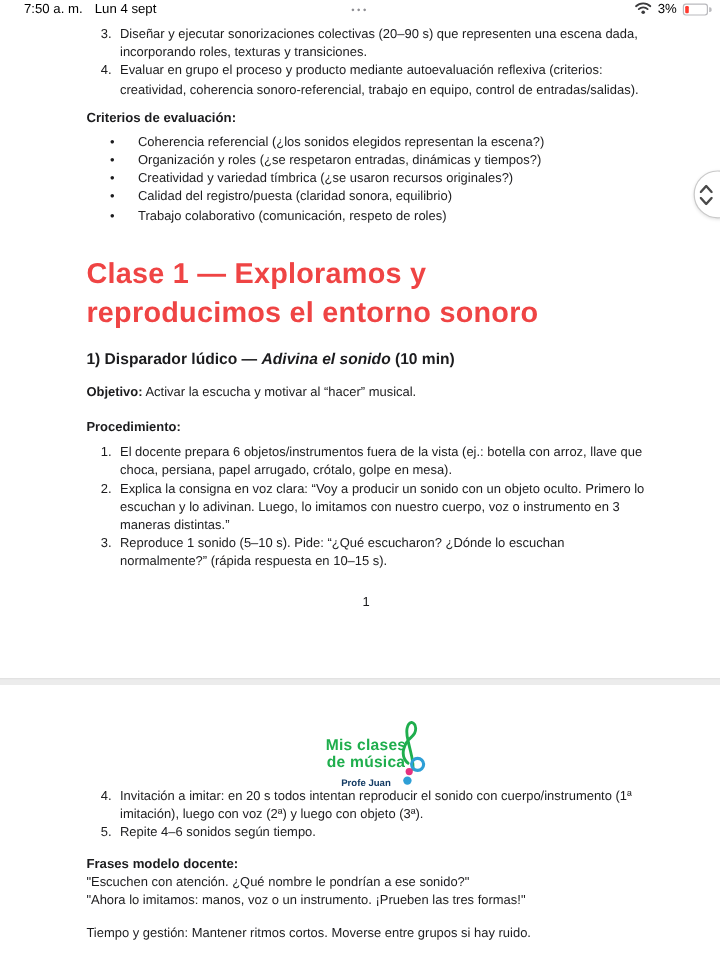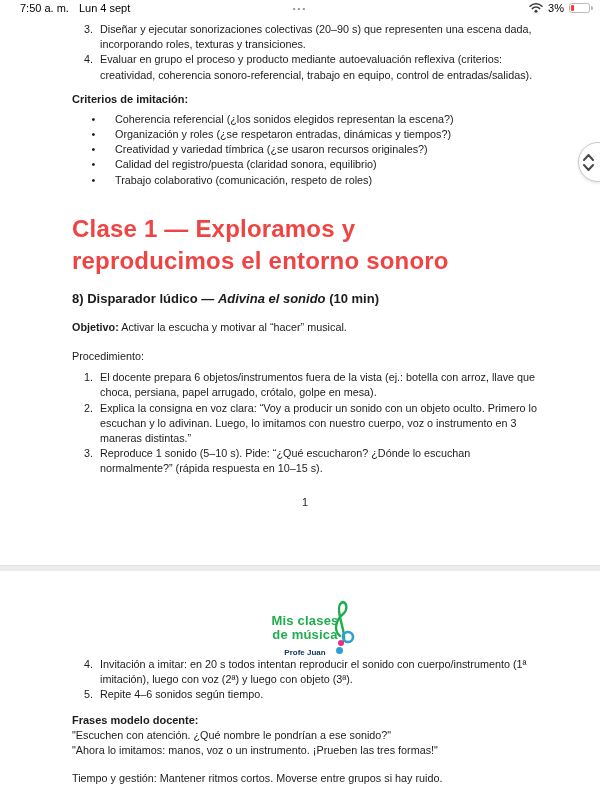--- a/index.html
+++ b/index.html
@@ -45,21 +45,21 @@
   .bullet-text { flex:1; }
 
   #main-heading {
     margin-top:25px; font-size:24px; font-weight:bold; line-height:32px;
     color:#ef4444; max-width:440px; letter-spacing:0.2px;
   }
   #section-heading { margin-top:13px; font-size:13px; font-weight:bold; line-height:18px; }
   #section-heading .it { font-style:italic; }
 
   .para { margin-top:12px; }
-  .para2 { margin-top:14px; }
+  .para2 { margin-top:14px;font-weight:bold; }
   #steps1 { margin-top:6px; }
   #page-number { margin-top:18px; text-align:center; }
 
   
   #logo { position:relative; width:120px; margin:32px auto 0 auto; height:52px; text-align:center; }
   .logo-line { font-weight:bold; font-size:13px; line-height:13.5px; letter-spacing:0.2px; }
   #logo-line1 { padding-top:11px; }
   .logo-byline { font-size:8px; font-weight:bold; margin-top:7px; }
   #clef-svg { position:absolute; right:8px; top:-3px; }
   #byline-swirl { position:absolute; right:22px; bottom:1px; width:7px; height:7px; border-radius:50%; }
@@ -113,21 +113,21 @@
       <div class="num-row">
         <span class="num-cell">3.</span>
         <span class="num-text">Diseñar y ejecutar sonorizaciones colectivas (20–90 s) que representen una escena dada, incorporando roles, texturas y transiciones.</span>
       </div>
       <div class="num-row">
         <span class="num-cell">4.</span>
         <span class="num-text">Evaluar en grupo el proceso y producto mediante autoevaluación reflexiva (criterios: creatividad, coherencia sonoro-referencial, trabajo en equipo, control de entradas/salidas).</span>
       </div>
     </div>
 
-    <div class="h-small">Criterios de imitación:</div>
+    <div class="h-small">Criterios de evaluación:</div>
 
     <div class="bullet-list body-text">
       <div class="bullet-row">
         <span class="bullet-cell">•</span>
         <span class="bullet-text">Coherencia referencial (¿los sonidos elegidos representan la escena?)</span>
       </div>
       <div class="bullet-row">
         <span class="bullet-cell">•</span>
         <span class="bullet-text">Organización y roles (¿se respetaron entradas, dinámicas y tiempos?)</span>
       </div>
@@ -141,21 +141,21 @@
       </div>
       <div class="bullet-row">
         <span class="bullet-cell">•</span>
         <span class="bullet-text">Trabajo colaborativo (comunicación, respeto de roles)</span>
       </div>
     </div>
 
     <div id="main-heading">Clase 1 — Exploramos y reproducimos el entorno sonoro</div>
 
     <div id="section-heading">
-      <span>8) Disparador lúdico — </span><span class="it">Adivina el sonido</span><span> (10 min)</span>
+      <span>1) Disparador lúdico — </span><span class="it">Adivina el sonido</span><span> (10 min)</span>
     </div>
 
     <div class="para body-text">
       <span class="bold">Objetivo:</span><span> Activar la escucha y motivar al “hacer” musical.</span>
     </div>
 
     <div class="para2 body-text">Procedimiento:</div>
 
     <div class="num-list body-text" id="steps1">
       <div class="num-row">

